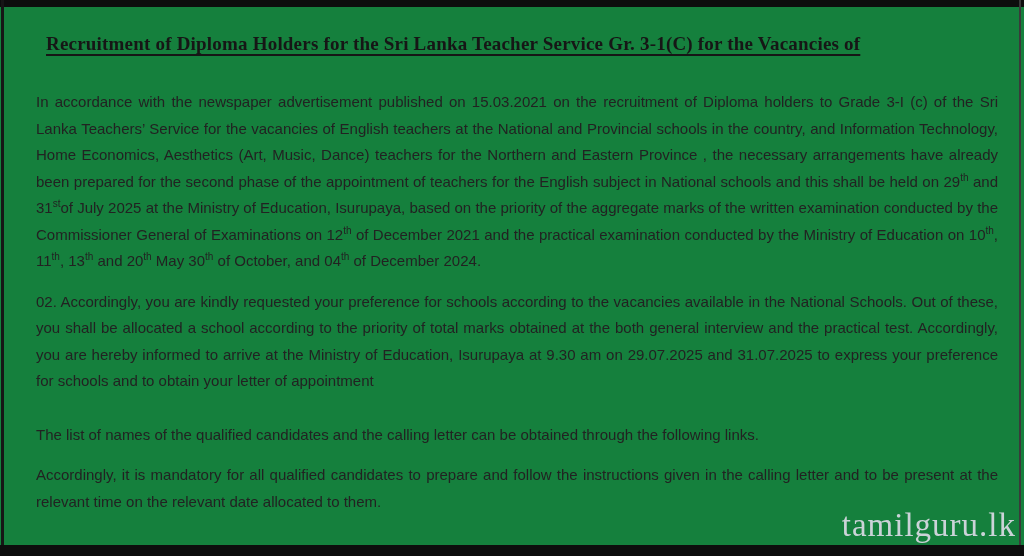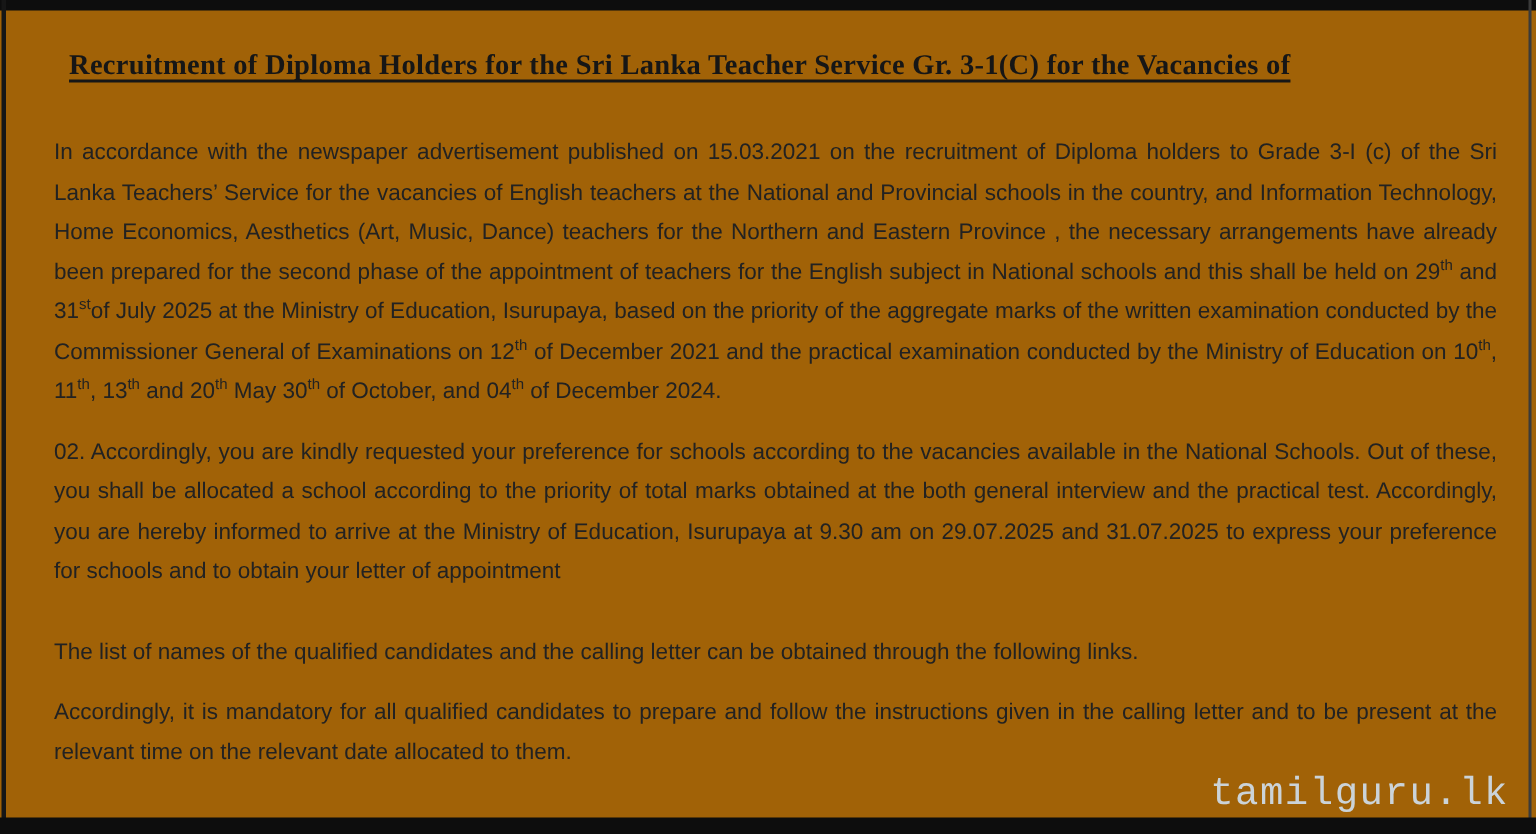--- a/index.html
+++ b/index.html
@@ -1,19 +1,19 @@
 <!DOCTYPE html>
 <html><head>
 <meta charset="utf-8">
 <style>
   html, body { margin:0; padding:0; background:#e8e8e8; }
   .page {
     position:relative;
     width:1024px; height:556px;
-    background:#a16207;
+    background:#15803d;
     overflow:hidden;
     font-family:"Liberation Sans", sans-serif;
     color:#1f1f1f;
   }
   .band-top    { position:absolute; top:0; left:0; width:100%; height:7px; background:#0d0d0d; }
   .band-bottom { position:absolute; bottom:0; left:0; width:100%; height:11px; background:#0d0d0d; }
   .edge-left   { position:absolute; top:0; left:1px; width:3px; height:100%; background:#161616; }
   .edge-right  { position:absolute; top:0; right:3px; width:2px; height:100%; background:#3a3a3a; }
 
   .content { position:absolute; left:36px; top:28px; width:962px; }
@@ -43,25 +43,25 @@
   }
   .p1 { margin-top:30px; }
   .p2 { margin-top:14px; }
   .p3 { margin-top:27px; }
   .p4 { margin-top:14px; }
 
   sup { font-size:10px; line-height:0; vertical-align:super; }
 
   .watermark {
     position:absolute;
-    right:18px; bottom:12px;
-    font-size:26px;
+    right:8px; bottom:12px;
+    font-size:33px;
     letter-spacing:1px;
     color:#cbd3d8;
-    font-family:Liberation Mono, monospace;
+    font-family:Liberation Serif, serif;
   }
 </style>
 </head>
 <body>
 
 <div class="page">
   <div class="band-top"></div>
   <div class="edge-left"></div>
   <div class="edge-right"></div>
   <div class="band-bottom"></div>

